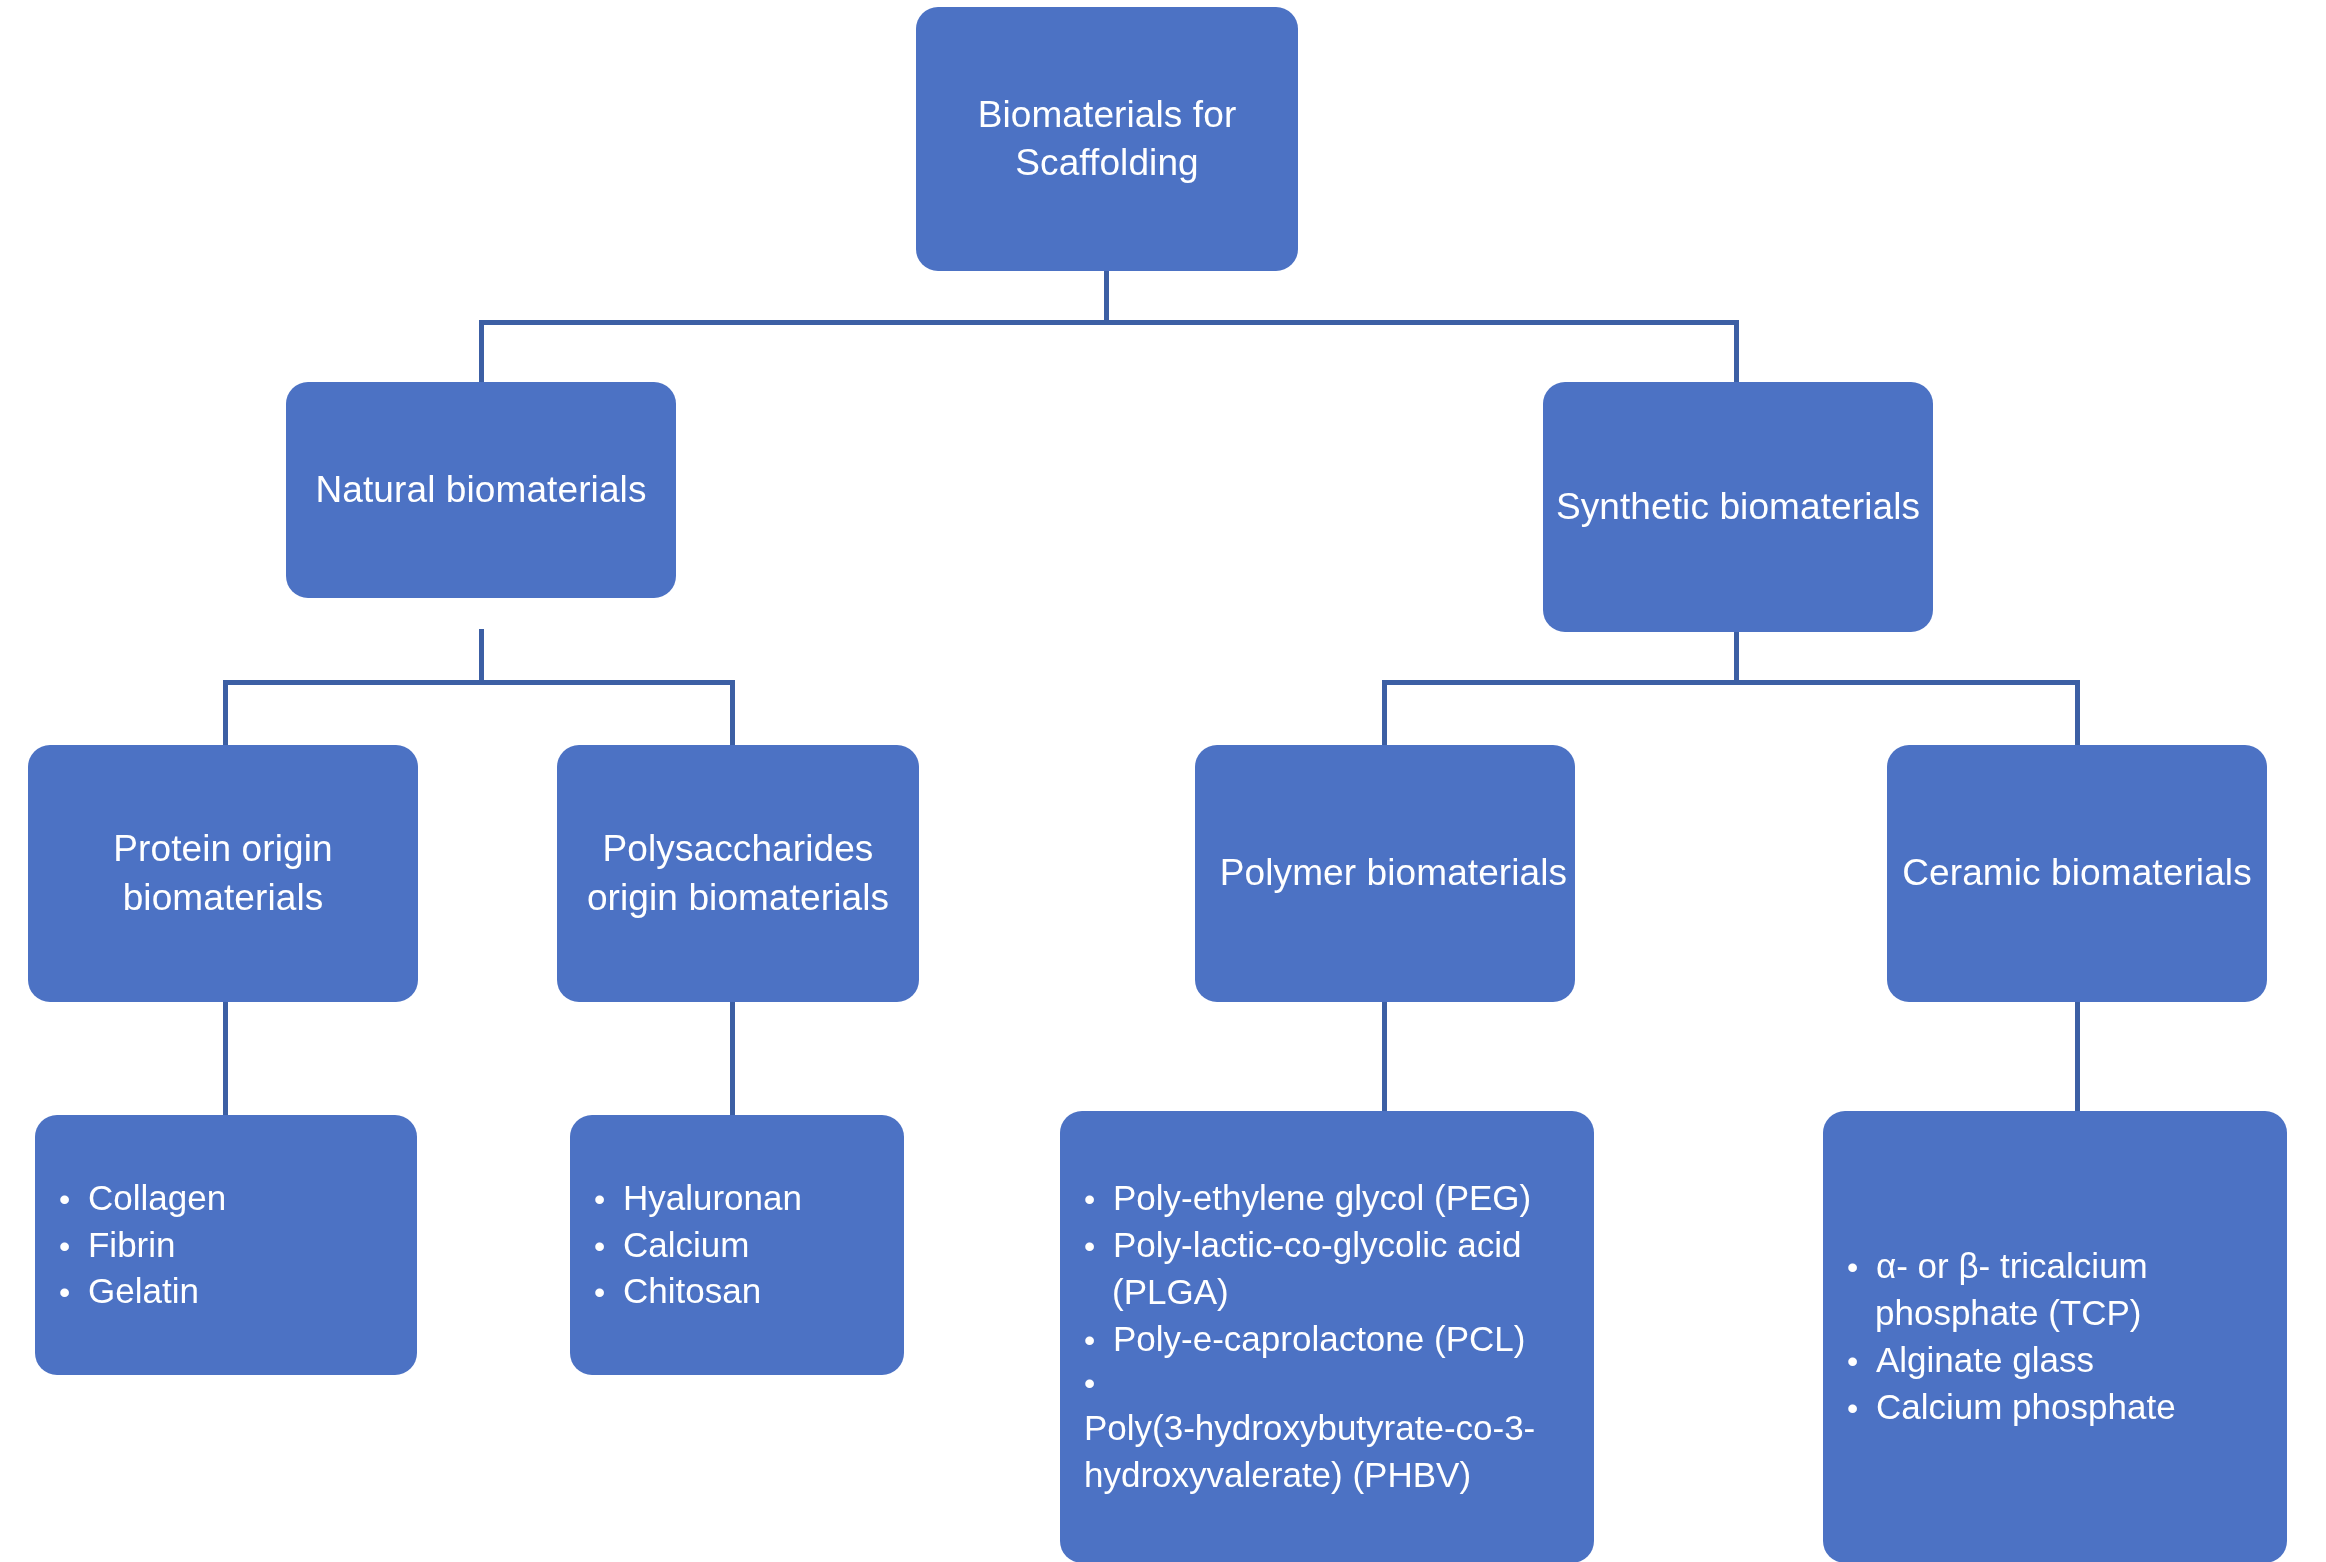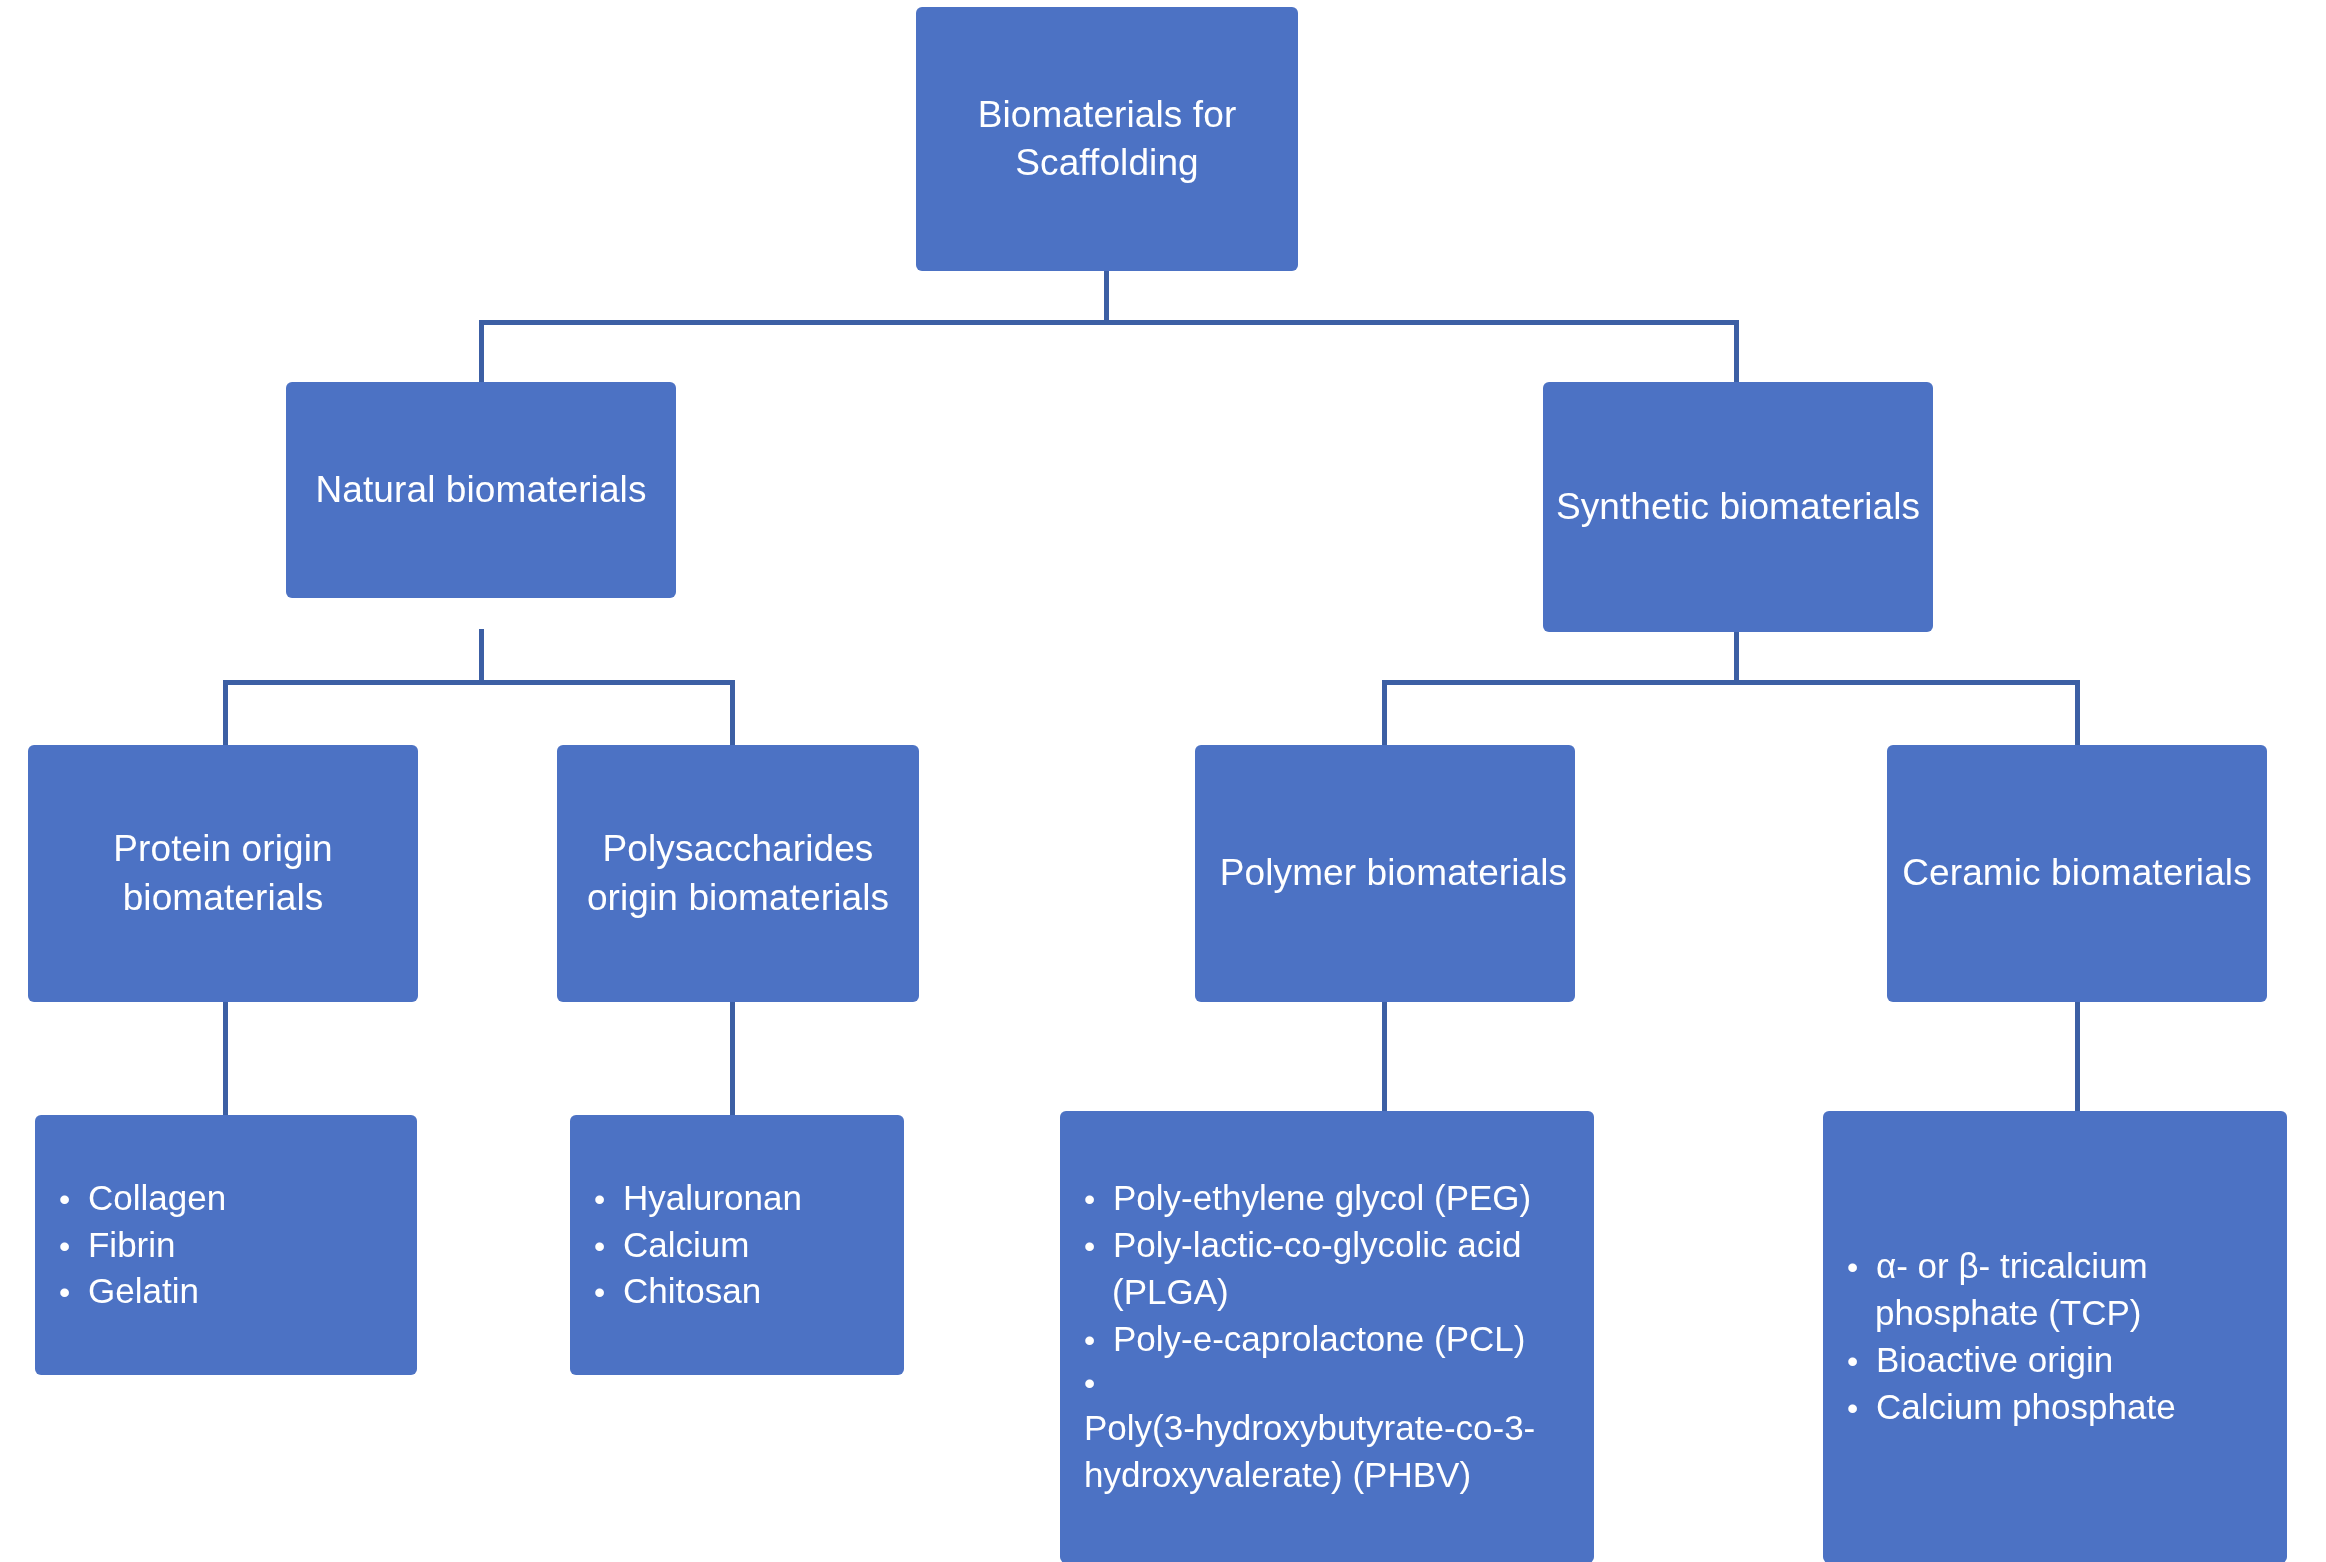--- a/index.html
+++ b/index.html
@@ -24,21 +24,21 @@
     position: absolute;
     background: #3C5FA4;
   }
   .conn-v { width: 4.6px; }
   .conn-h { height: 4.6px; }
 
   
   .node {
     position: absolute;
     background: #4C72C4;
-    border-radius: 6px;
+    border-radius: 22px;
     box-sizing: border-box;
     color: #ffffff;
     display: flex;
     align-items: center;
     justify-content: center;
   }
   .node.centered {
     text-align: center;
   }
   .node .label {
@@ -161,19 +161,19 @@
       <span class="bullet-row">Poly-ethylene glycol (PEG)</span>
       <span class="bullet-row">Poly-lactic-co-glycolic acid (PLGA)</span>
       <span class="bullet-row">Poly-e-caprolactone (PCL)</span>
       <span class="bullet-row orphan-marker">Poly(3-hydroxybutyrate-co-3-hydroxyvalerate) (PHBV)</span>
     </div>
   </div>
 
   <div class="node listbox" style="left:1823px; top:1111px; width:464px; height:452px;">
     <div class="bullets">
       <span class="bullet-row">α- or β- tricalcium phosphate (TCP)</span>
-      <span class="bullet-row">Bioactive origin</span>
+      <span class="bullet-row">Alginate glass</span>
       <span class="bullet-row">Calcium phosphate</span>
     </div>
   </div>
 
 </div>
 
 
 </body></html>

